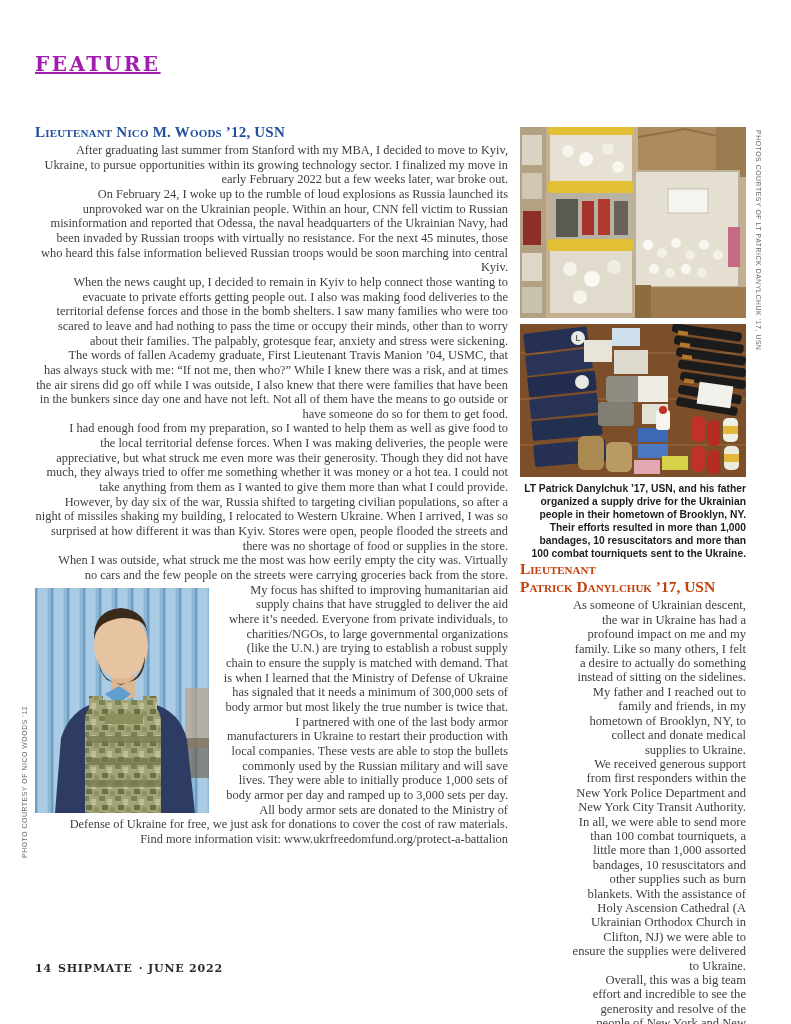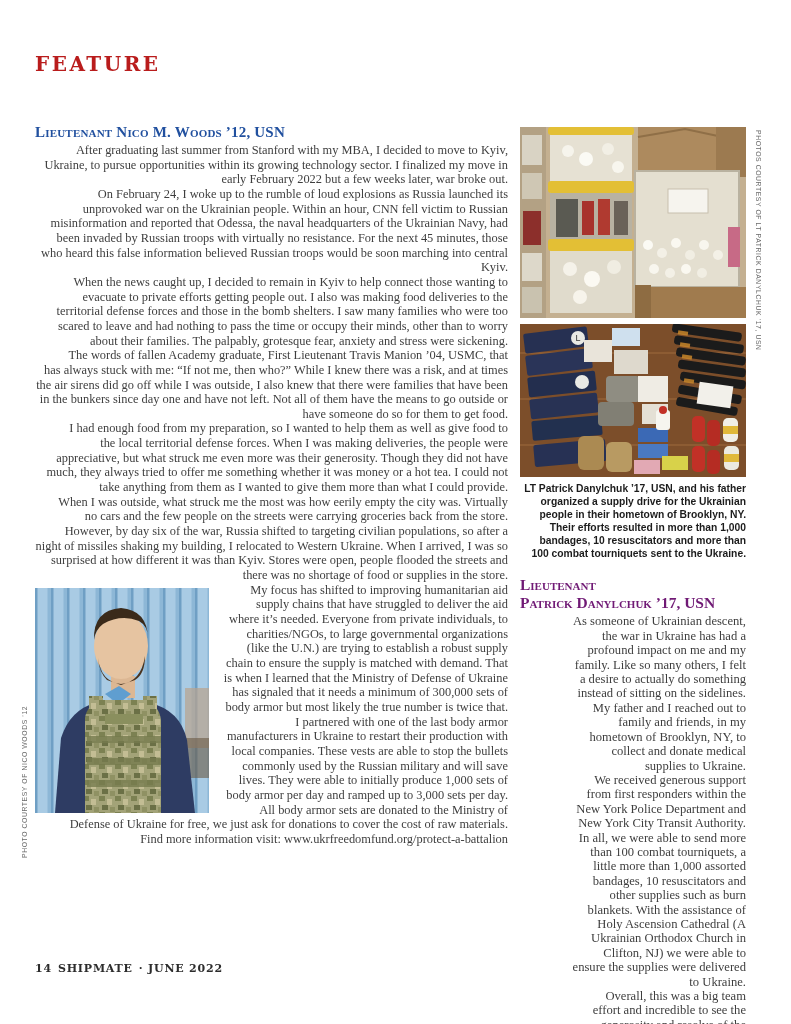--- a/index.html
+++ b/index.html
@@ -10,21 +10,22 @@
     margin: 0 auto;
     background: #ffffff;
     overflow: hidden;
     font-family: "Liberation Serif", serif;
     color: #3d3d3d;
   }
   .feature-label {
     position: absolute; left: 35px; top: 52px;
     font-family: "DejaVu Serif", serif;
     font-weight: bold; font-size: 20px; letter-spacing: 2.5px;
-    color: #b91c1c;
+    color: #a21caf;
+    text-decoration: underline;
   }
   
   .main-col {
     position: absolute; left: 35px; top: 124px; width: 473px;
   }
   .art1-title {
     font-family: "Liberation Serif", serif;
     font-variant: small-caps; font-weight: bold;
     font-size: 15px; color: #21509f; letter-spacing: 0.2px;
     margin-bottom: 2px;
@@ -45,24 +46,24 @@
     color: #1c1c1c; margin-top: 5px; text-align: right;
   }
   
   .right-col {
     position: absolute; left: 520px; top: 127px; width: 226px;
   }
   .photo1-frame { width: 226px; height: 191px; overflow: hidden; }
   .photo2-frame { width: 226px; height: 153px; overflow: hidden; margin-top: 6px; }
   .right-caption { margin-top: 6px; }
   .art2-title {
-    margin-top: 16px;
+    margin-top: 0;
     font-family: "Liberation Serif", serif;
     font-variant: small-caps; font-weight: bold;
-    font-size: 15.5px; line-height: 17.5px; color: #701a75;
+    font-size: 15.5px; line-height: 17.5px; color: #c2410c;
   }
   .right-col .body-p { font-size: 12.6px; line-height: 14.4px; margin-left: 48px; }
   .right-col .body-p.first { margin-top: 3px; }
   
   .credit {
     position: absolute;
     font-family: "Liberation Sans", sans-serif;
     font-size: 6.8px; letter-spacing: 0.6px; color: #6a6a6a;
     white-space: nowrap;
   }
@@ -84,22 +85,22 @@
 
   <div class="feature-label">FEATURE</div>
 
   <div class="main-col">
     <div class="art1-title">Lieutenant Nico M. Woods ’12, USN</div>
     <p class="body-p">After graduating last summer from Stanford with my MBA, I decided to move to Kyiv, Ukraine, to pursue opportunities within its growing technology sector. I finalized my move in early February 2022 but a few weeks later, war broke out.</p>
     <p class="body-p indent">On February 24, I woke up to the rumble of loud explosions as Russia launched its unprovoked war on the Ukrainian people. Within an hour, CNN fell victim to Russian misinformation and reported that Odessa, the naval headquarters of the Ukrainian Navy, had been invaded by Russian troops with virtually no resistance. For the next 45 minutes, those who heard this false information believed Russian troops would be soon marching into central Kyiv.</p>
     <p class="body-p indent">When the news caught up, I decided to remain in Kyiv to help connect those wanting to evacuate to private efforts getting people out. I also was making food deliveries to the territorial defense forces and those in the bomb shelters. I saw many families who were too scared to leave and had nothing to pass the time or occupy their minds, other than to worry about their families. The palpably, grotesque fear, anxiety and stress were sickening.</p>
     <p class="body-p indent">The words of fallen Academy graduate, First Lieutenant Travis Manion ’04, USMC, that has always stuck with me: “If not me, then who?” While I knew there was a risk, and at times the air sirens did go off while I was outside, I also knew that there were families that have been in the bunkers since day one and have not left. Not all of them have the means to go outside or have someone do so for them to get food.</p>
     <p class="body-p indent">I had enough food from my preparation, so I wanted to help them as well as give food to the local territorial defense forces. When I was making deliveries, the people were appreciative, but what struck me even more was their generosity. Though they did not have much, they always tried to offer me something whether it was money or a hot tea. I could not take anything from them as I wanted to give them more than what I could provide.</p>
+    <p class="body-p indent">However, by day six of the war, Russia shifted to targeting civilian populations, so after a night of missiles shaking my building, I relocated to Western Ukraine. When I arrived, I was so surprised at how different it was than Kyiv. Stores were open, people flooded the streets and there was no shortage of food or supplies in the store.</p>
     <p class="body-p indent">When I was outside, what struck me the most was how eerily empty the city was. Virtually no cars and the few people on the streets were carrying groceries back from the store.</p>
-    <p class="body-p indent">However, by day six of the war, Russia shifted to targeting civilian populations, so after a night of missiles shaking my building, I relocated to Western Ukraine. When I arrived, I was so surprised at how different it was than Kyiv. Stores were open, people flooded the streets and there was no shortage of food or supplies in the store.</p>
 
     <div class="photo-float">
       <div class="portrait-frame">
         <svg width="174" height="225" viewBox="0 0 174 225" preserveAspectRatio="none">
           <defs>
             <pattern id="blinds" width="16" height="225" patternUnits="userSpaceOnUse">
               <rect width="16" height="225" fill="#a9cbe4"></rect>
               <rect x="0" width="2.5" height="225" fill="#6f9fc4"></rect>
               <rect x="12.5" width="3.5" height="225" fill="#8db7d6"></rect>
             </pattern>

